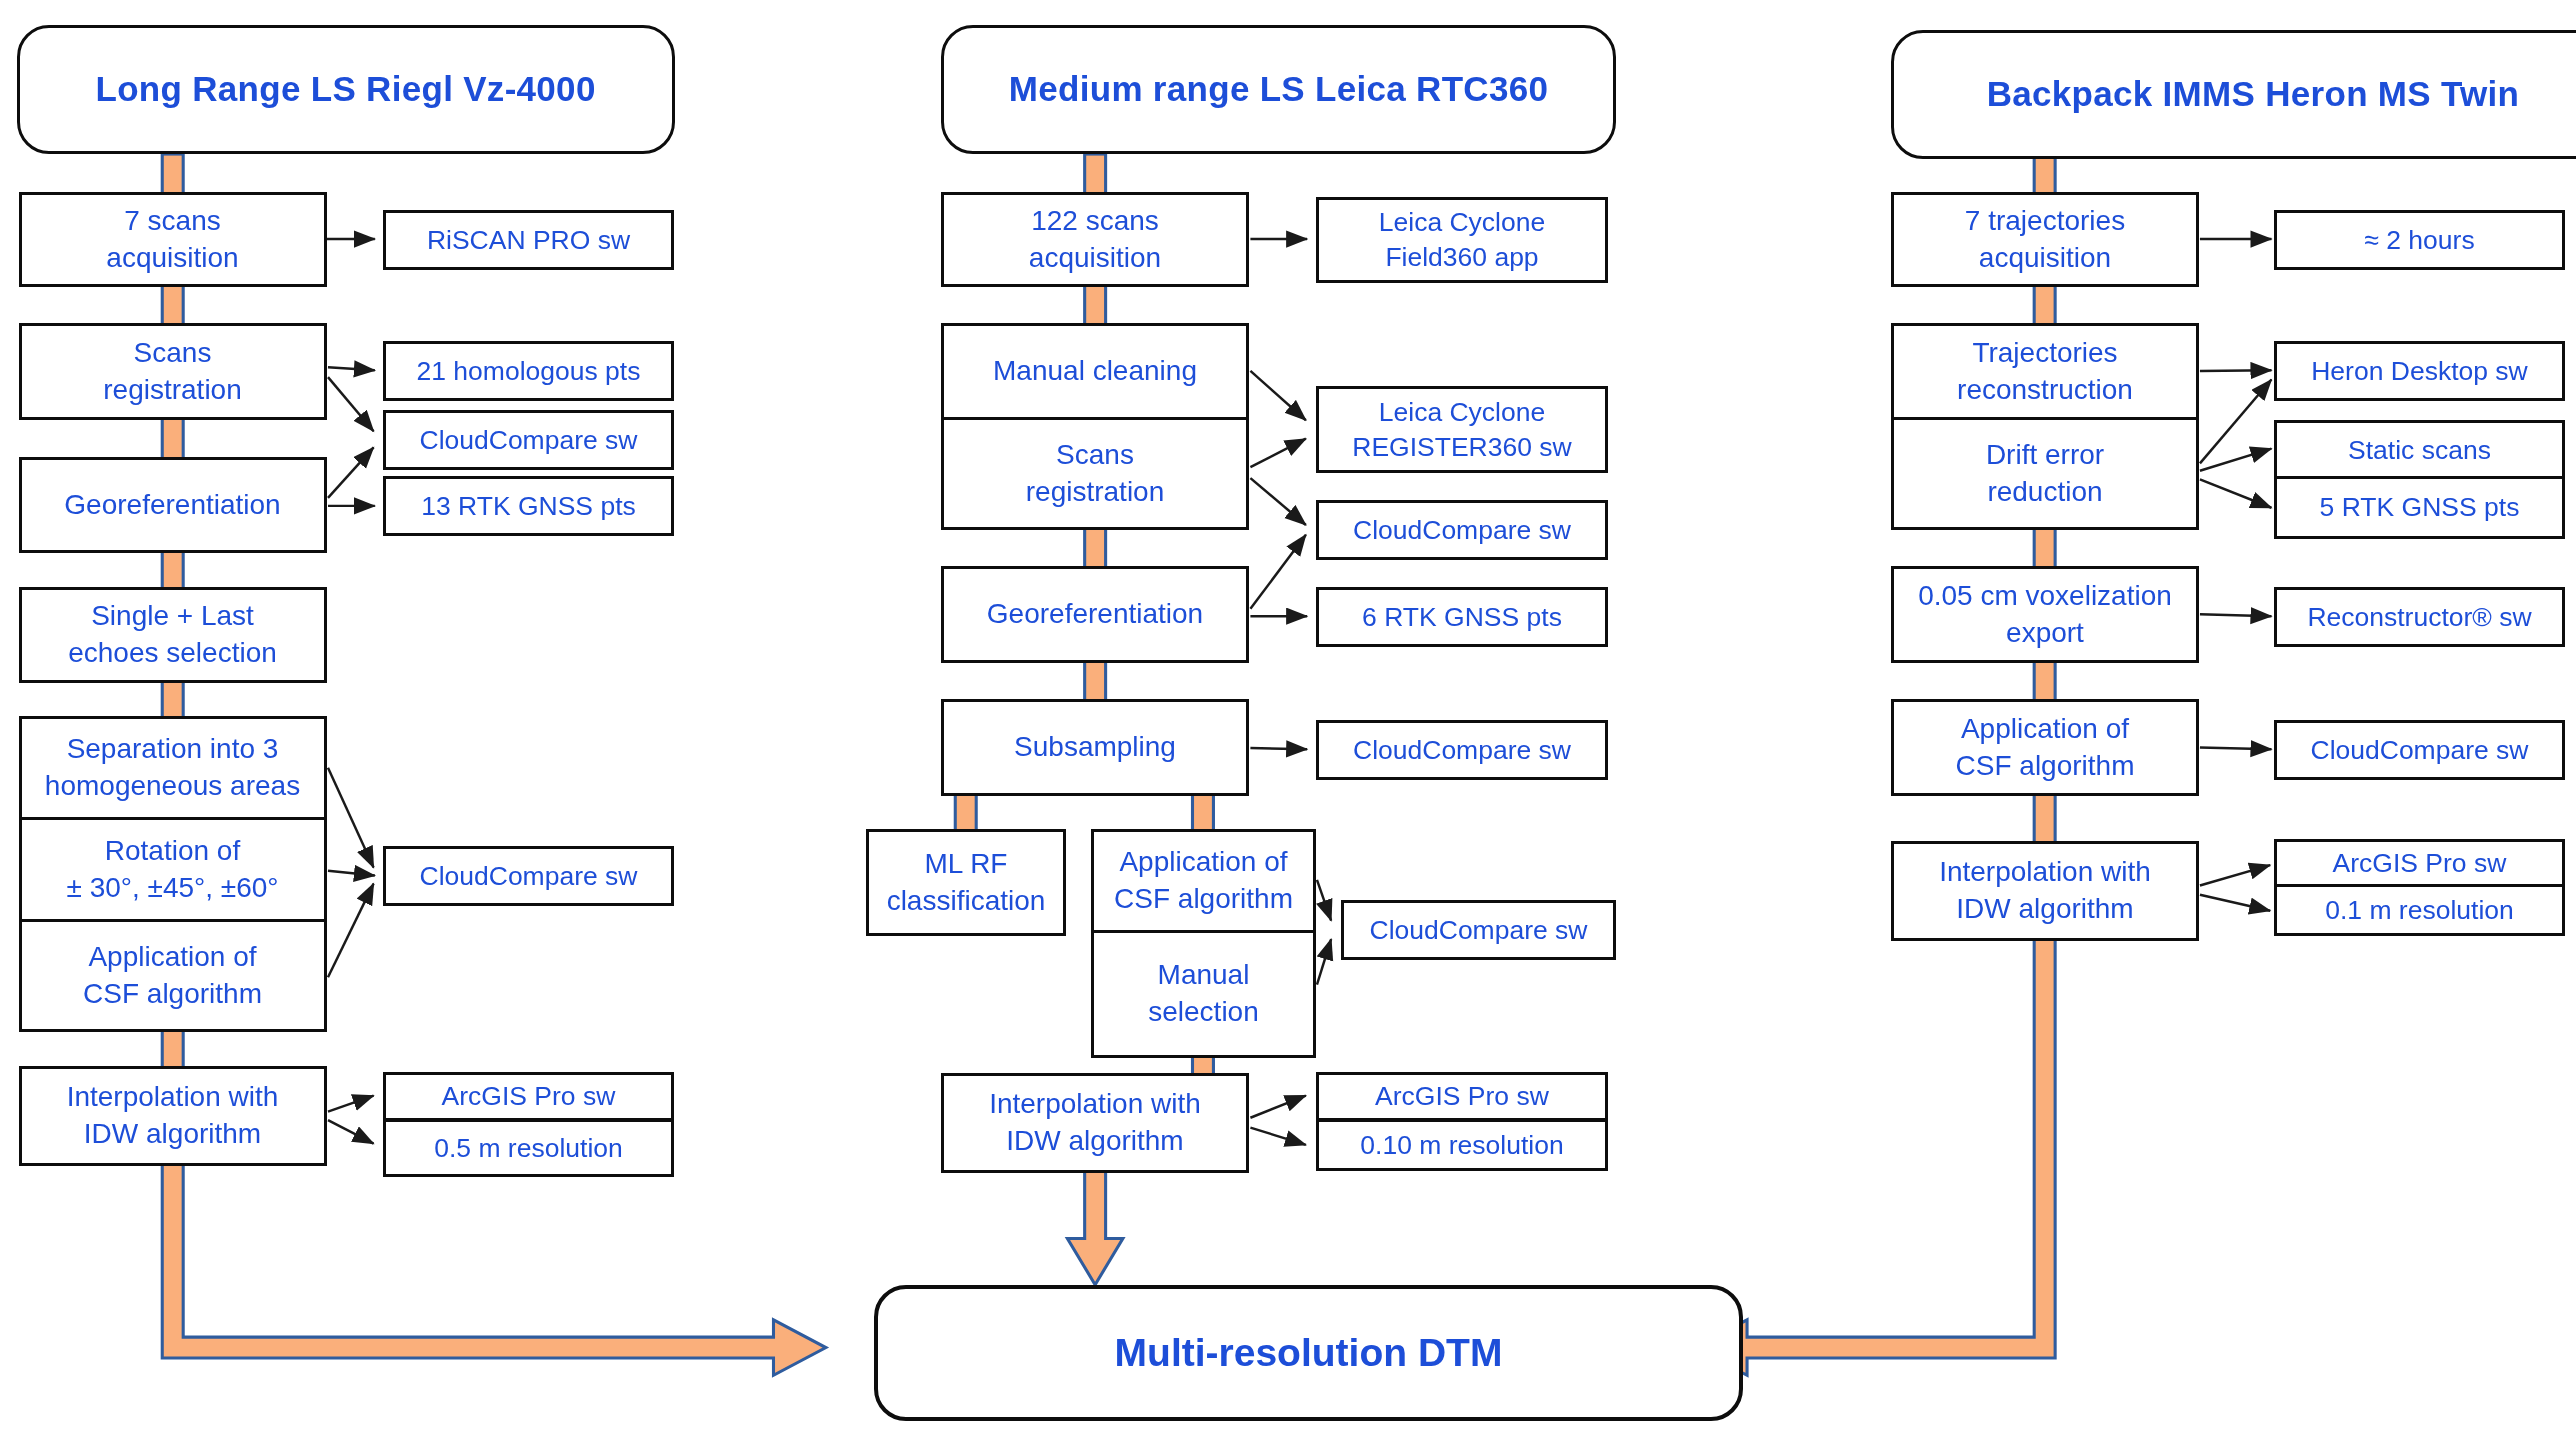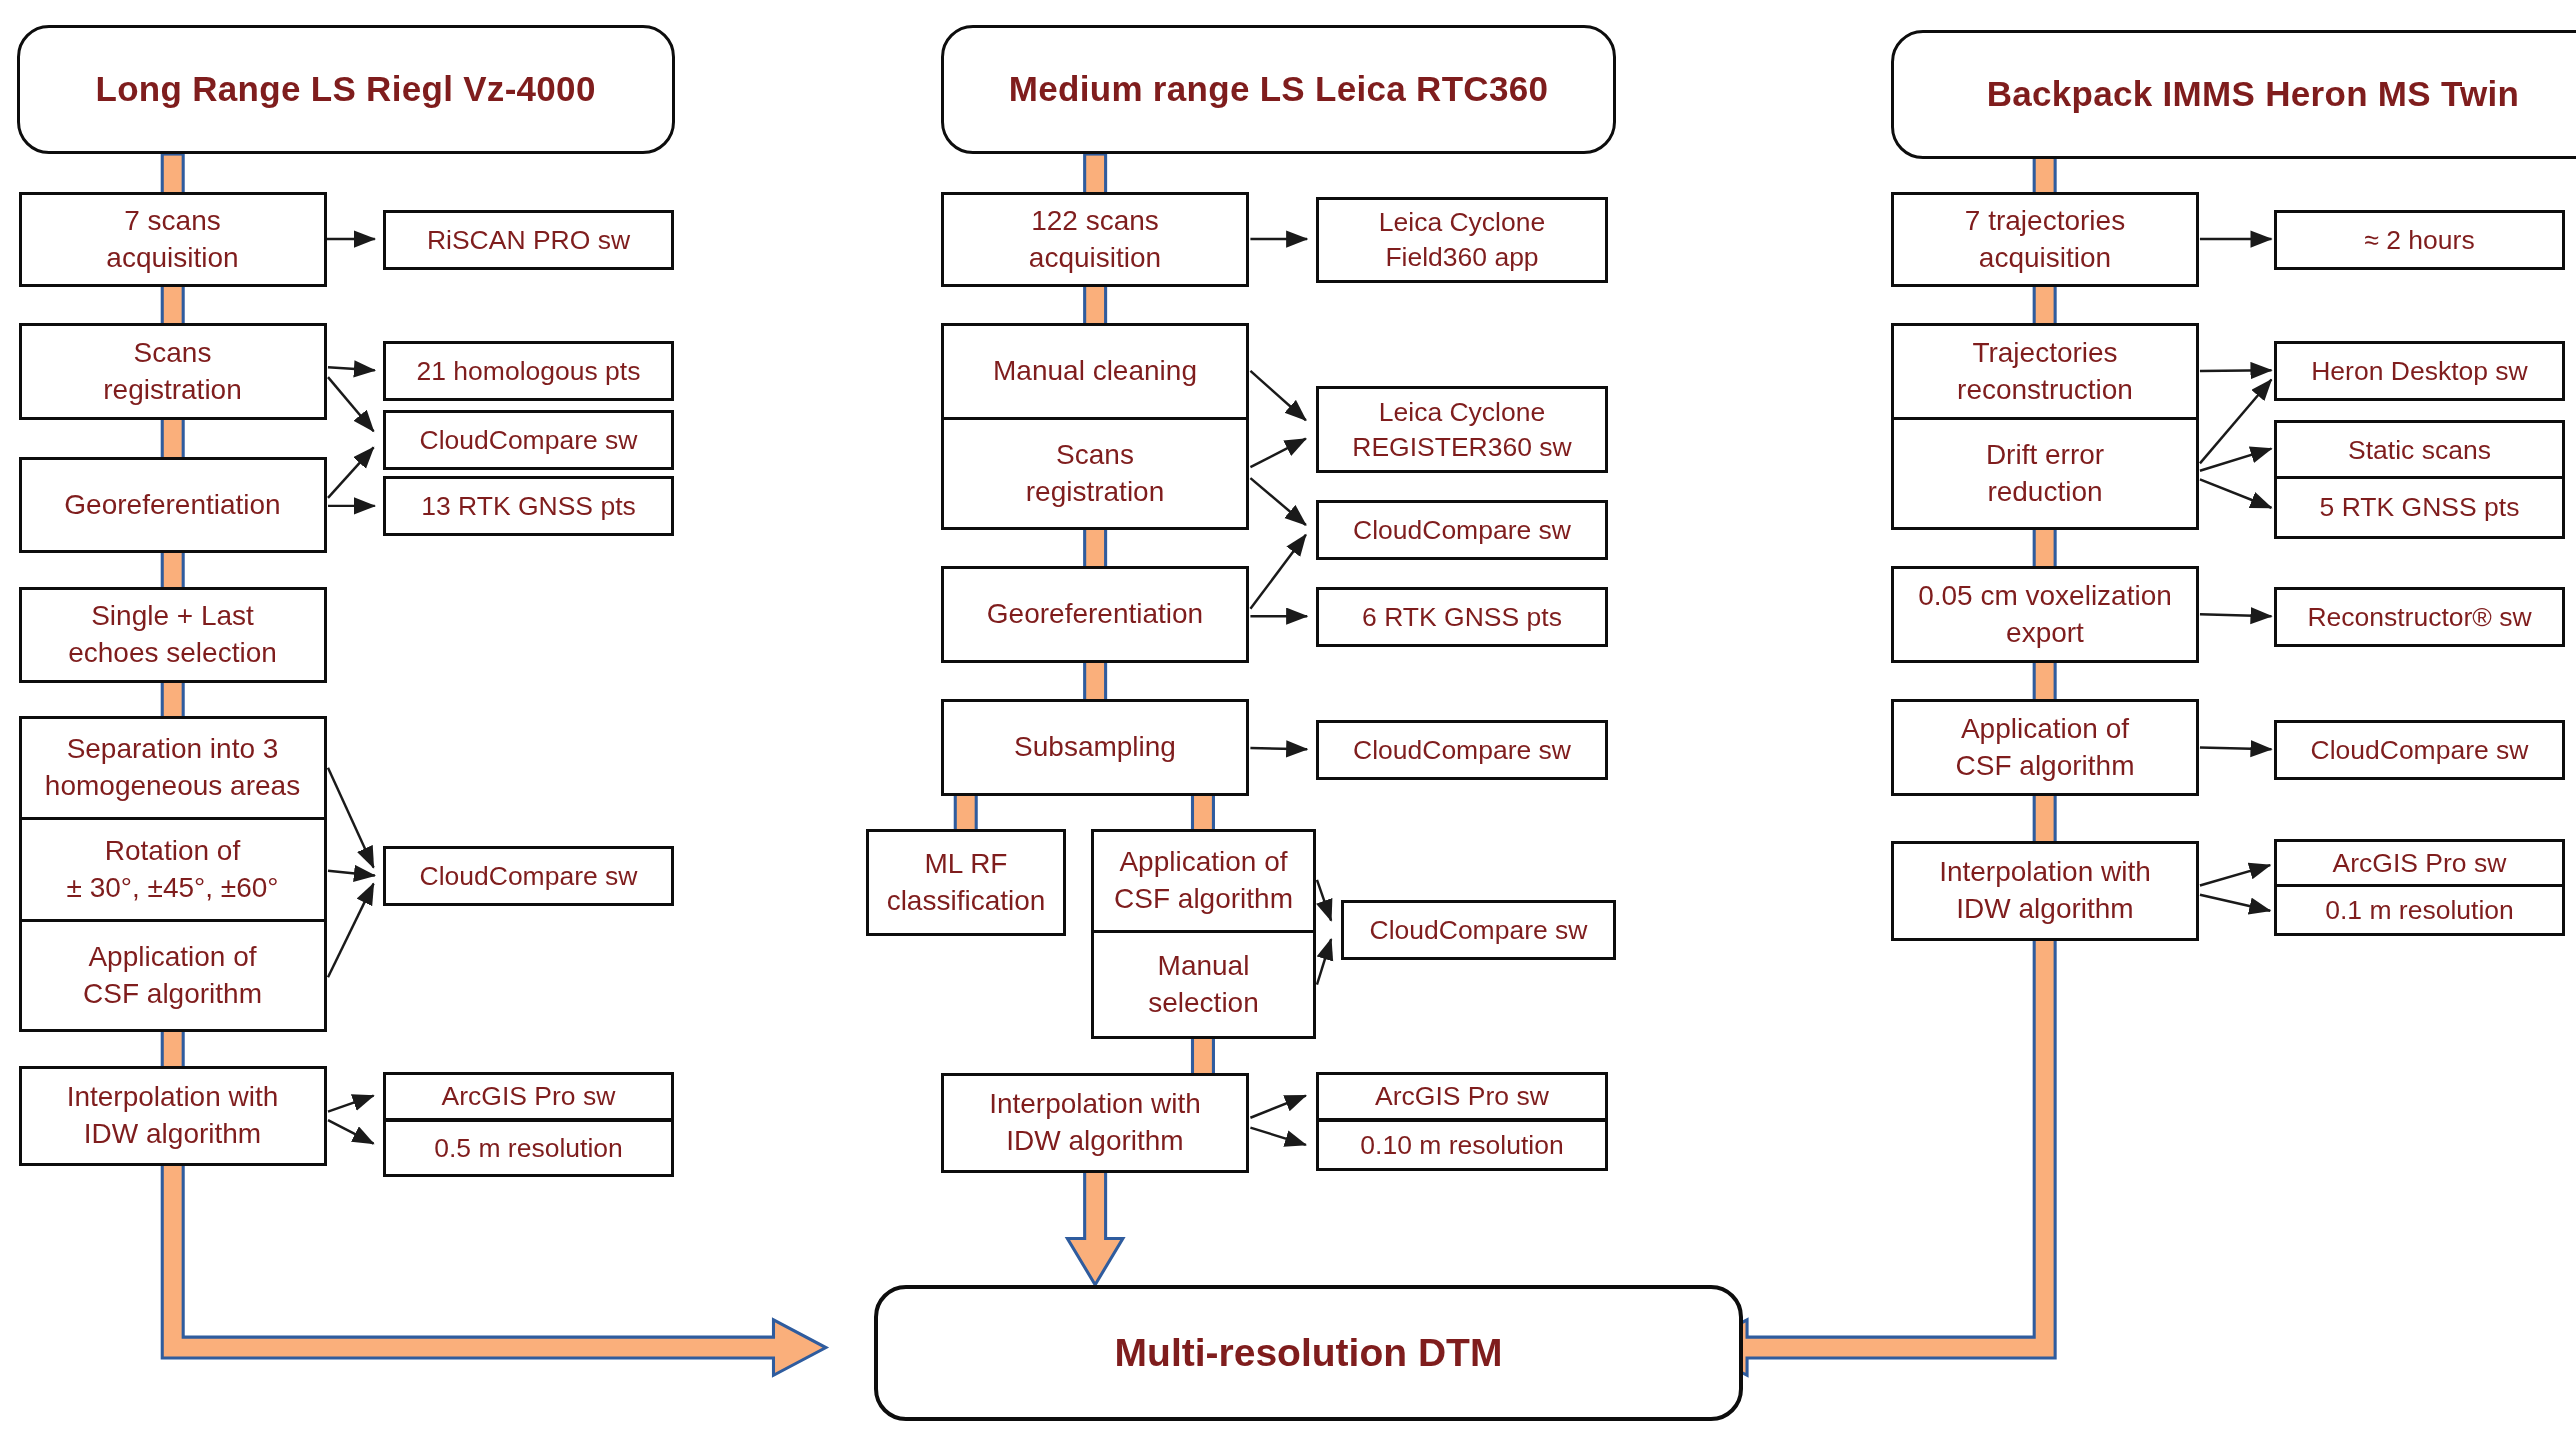--- a/index.html
+++ b/index.html
@@ -4,21 +4,21 @@
 <style>
   html,body{margin:0;padding:0;background:#ffffff;}
   body{font-family:"Liberation Sans","DejaVu Sans",sans-serif;}
   .canvas{position:relative;width:2576px;height:1432px;background:#ffffff;overflow:hidden;}
   .wires{position:absolute;left:0;top:0;z-index:1;}
   .box{
     position:absolute;z-index:2;box-sizing:border-box;
     background:#ffffff;border:3.1px solid #0d0d0d;
     display:flex;align-items:center;justify-content:center;
     text-align:center;white-space:pre-line;
-    font-size:28px;line-height:1.32;color:#7f1d1d;
+    font-size:28px;line-height:1.32;color:#1d4ed8;
   }
   .side{font-size:26.5px;}
   .titlebox{
     border-radius:32px;border-width:3.7px;
     font-weight:bold;font-size:35px;letter-spacing:0.3px;
   }
   .dtm{
     border-radius:32px;border-width:4.3px;
     font-weight:bold;font-size:39px;margin-left:48px;
   }
@@ -135,21 +135,21 @@
 acquisition</div>
   <div class="box" style="left:941px;top:323px;width:308px;height:97px">Manual cleaning</div>
   <div class="box" style="left:941px;top:417px;width:308px;height:113px">Scans
 registration</div>
   <div class="box" style="left:941px;top:566px;width:308px;height:97px">Georeferentiation</div>
   <div class="box" style="left:941px;top:699px;width:308px;height:97px">Subsampling</div>
   <div class="box" style="left:866px;top:829px;width:200px;height:107px">ML RF
 classification</div>
   <div class="box" style="left:1091px;top:829px;width:225px;height:104px">Application of
 CSF algorithm</div>
-  <div class="box" style="left:1091px;top:930px;width:225px;height:109px">Manual
+  <div class="box" style="left:1091px;top:930px;width:225px;height:128px">Manual
 selection</div>
   <div class="box" style="left:941px;top:1073px;width:308px;height:100px">Interpolation with
 IDW algorithm</div>
 
   <div class="box side" style="left:1316px;top:197px;width:292px;height:86px">Leica Cyclone
 Field360 app</div>
   <div class="box side" style="left:1316px;top:386px;width:292px;height:87px">Leica Cyclone
 REGISTER360 sw</div>
   <div class="box side" style="left:1316px;top:500px;width:292px;height:60px">CloudCompare sw</div>
   <div class="box side" style="left:1316px;top:587px;width:292px;height:60px">6 RTK GNSS pts</div>

